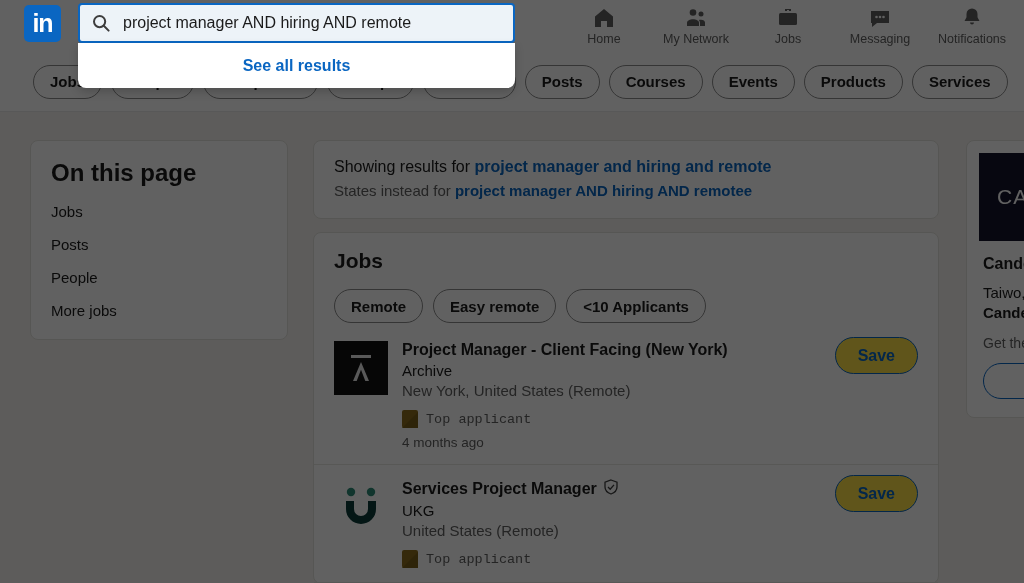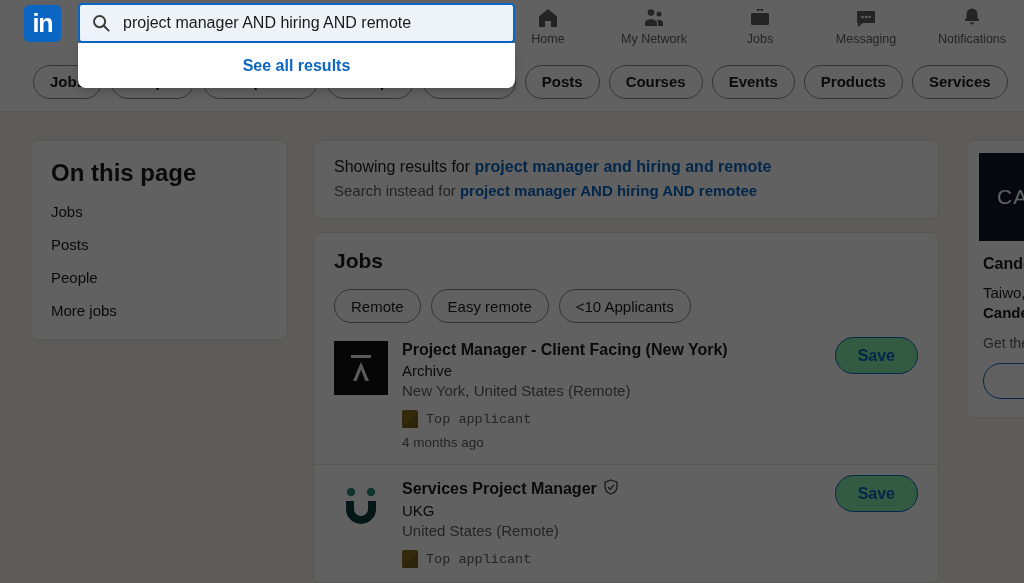--- a/index.html
+++ b/index.html
@@ -51,21 +51,21 @@
   }
   .searchbox .mag { width: 18px; height: 18px; flex: 0 0 18px; margin-right: 13px; }
   .searchbox input {
     border: none; outline: none; background: transparent;
     font-family: "Liberation Sans", sans-serif;
     font-size: 16px; color: #1b1b1b; width: 100%;
   }
 
   .nav-items {
     position: absolute; right: 8px; top: 0; height: 52px;
-    display: flex; align-items: center; gap: 18px;
+    display: flex; align-items: center; gap: 4px;
   }
   .nav-item {
     width: 88px; height: 52px;
     display: flex; flex-direction: column; align-items: center; justify-content: center;
     gap: 2px; color: #666666; cursor: pointer;
   }
   .nav-item span.lbl { font-size: 12.5px; color: #5f5f5f; white-space: nowrap; }
   .nav-item svg { display: block; }
 
   
@@ -132,21 +132,21 @@
   .banner .lnk { color: #0a66c2; font-weight: bold; cursor: pointer; }
 
   
   .jobs-card { padding: 16px 0 0 0; }
   .jobs-card h2 { font-size: 21px; font-weight: bold; color: #1b1b1b; padding: 0 20px; }
   .chiprow { display: flex; gap: 10px; padding: 16px 20px 4px 20px; }
   .chip {
     height: 34px; padding: 0 16px;
     border: 1px solid #8c8c8c; border-radius: 17px;
     display: flex; align-items: center;
-    font-size: 15px; font-weight: normal; color: #1b1b1b;
+    font-size: 15px; font-weight: bold; color: #1b1b1b;
     white-space: nowrap; cursor: pointer; background:#fff;
   }
 
   .job {
     display: flex; padding: 14px 20px 14px 20px;
     border-bottom: 1px solid #e8e6e1;
     position: relative;
   }
   .job .logo { width: 54px; height: 54px; flex: 0 0 54px; margin-right: 14px; }
   .job .info { flex: 1 1 auto; min-width: 0; }
@@ -160,21 +160,21 @@
     display: flex; align-items: center; gap: 8px; margin-top: 11px;
     font-size: 13.5px; color: #5f5f5f; font-family: Liberation Mono, monospace;
   }
   .job .badge .ribbon { width: 16px; height: 18px; flex: 0 0 16px; }
   .job .ago { font-size: 13.5px; color: #5f5f5f; margin-top: 7px; }
   .savebtn {
     position: absolute; right: 20px; top: 10px;
     height: 37px; padding: 0 22px;
     border: 1px solid #0a66c2; border-radius: 19px;
     color: #0a66c2; font-size: 16px; font-weight: bold;
-    display: flex; align-items: center; background: #86efac; cursor: pointer;
+    display: flex; align-items: center; background: #fde047; cursor: pointer;
   }
 
   
   .promo { overflow: hidden; }
   .promo .hero {
     height: 88px; background: #14142b;
     display: flex; align-items: center; padding: 0 18px;
     color: #ffffff; font-size: 21px; letter-spacing: 1px;
     margin: 12px 12px 0 12px;
   }
@@ -281,21 +281,21 @@
         </div>
       </div>
 
       <div class="col-mid">
 
         <div class="card banner">
           <div class="l1">
             <span>Showing results for </span><span class="lnk">project manager and hiring and remote</span>
           </div>
           <div class="l2">
-            <span>Search instead for </span><span class="lnk">project manager AND hiring AND remotee</span>
+            <span>States instead for </span><span class="lnk">project manager AND hiring AND remotee</span>
           </div>
         </div>
 
         <div class="card jobs-card">
           <h2>Jobs</h2>
 
           <div class="chiprow">
             <div class="chip">Remote</div>
             <div class="chip">Easy remote</div>
             <div class="chip">&lt;10 Applicants</div>

